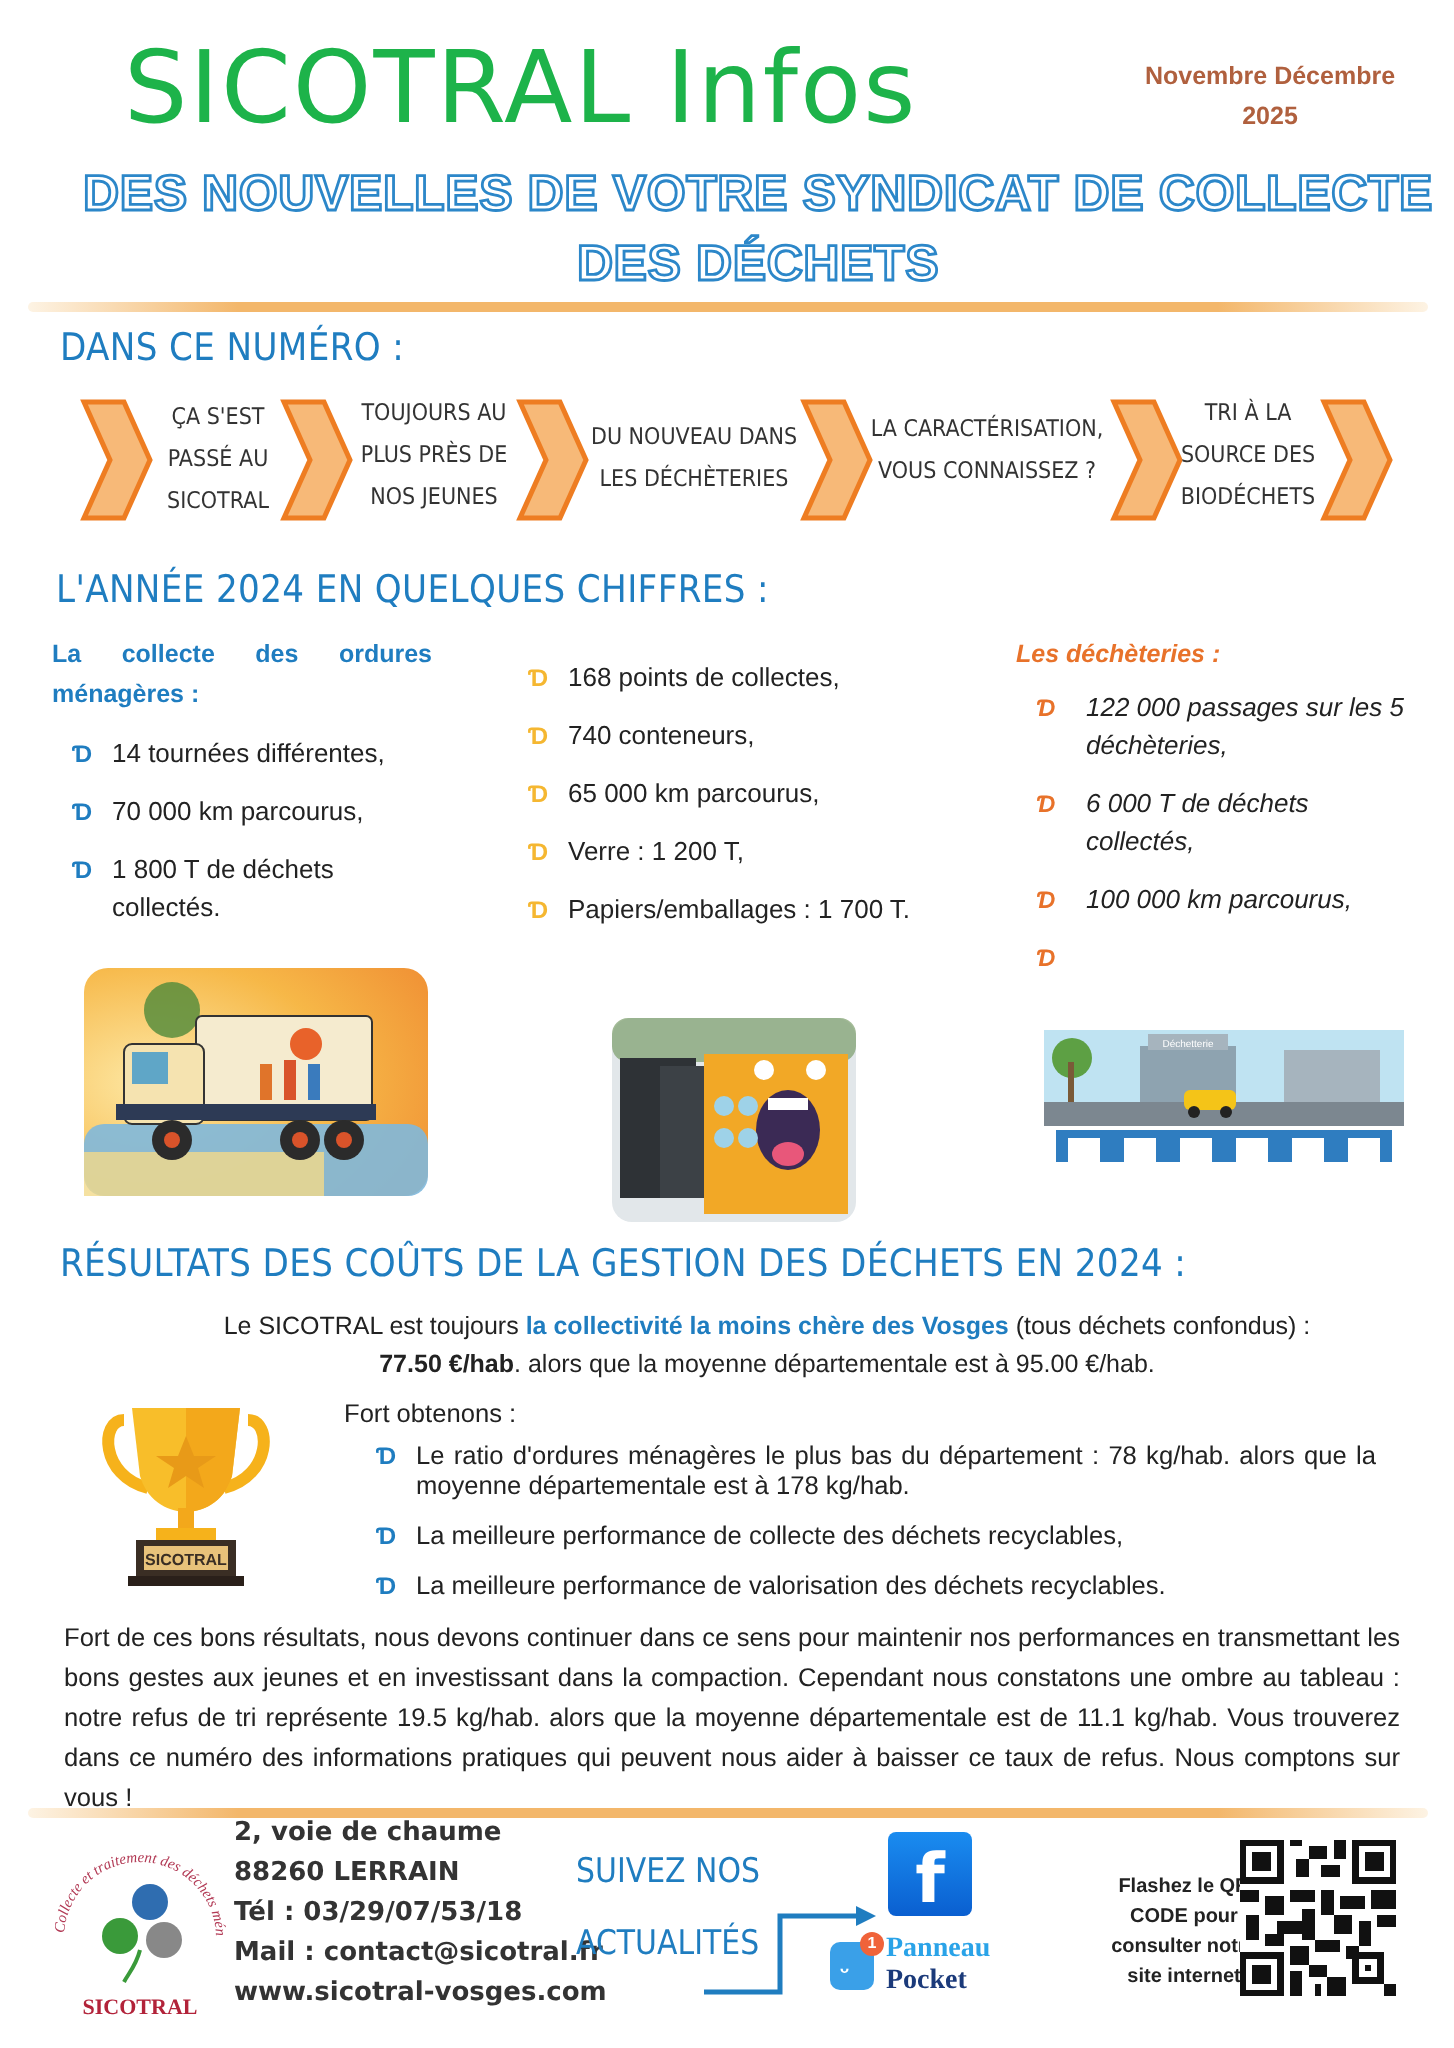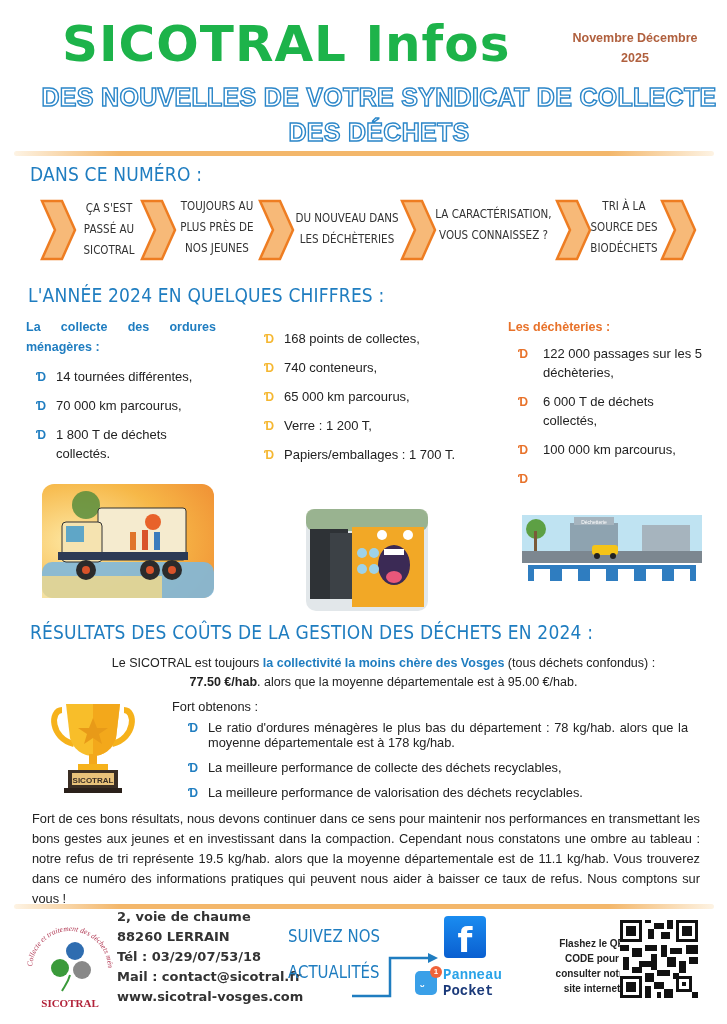--- a/index.html
+++ b/index.html
@@ -2,21 +2,21 @@
 <html><head>
 <meta charset="utf-8">
 <style>
   * { box-sizing: border-box; margin: 0; padding: 0; }
   html, body { width: 727px; height: 1024px; background: #ffffff; overflow: hidden; }
   body { font-family: "Liberation Sans", sans-serif; color: #222; position: relative; }
 
   .abs { position: absolute; }
 
   
-  .title { left: 62px; top: 14px; font-family: "DejaVu Sans", sans-serif; font-weight: bold; font-size: 50px; color: #1db34a; letter-spacing: 1px; line-height: 60px; }
+  .title { left: 62px; top: 14px; font-family: "DejaVu Sans", sans-serif; font-weight: normal; font-size: 50px; color: #1db34a; letter-spacing: 1px; line-height: 60px; }
   .date { left: 560px; top: 28px; width: 150px; text-align: center; color: #b0603e; font-size: 12.5px; font-weight: bold; line-height: 20px; }
   .subtitle { left: 0; width: 727px; text-align: center; font-family: "Liberation Sans", sans-serif; font-weight: bold; font-size: 25px; color: #ffffff; -webkit-text-stroke: 1.4px #2c87c9; letter-spacing: 0.3px; line-height: 33px; padding-left: 31px; }
   .subtitle.l1 { top: 81px; }
   .subtitle.l2 { top: 116px; }
   .rule { left: 14px; width: 700px; height: 5px; border-radius: 3px; background: linear-gradient(90deg, rgba(246,196,120,0.2), #f3b76b 15%, #f3b76b 85%, rgba(246,196,120,0.2)); }
 
   .section-title { font-family: "DejaVu Sans", sans-serif; color: #1f7dc0; font-size: 19px; letter-spacing: 0.2px; text-transform: uppercase; font-weight: normal; transform: scaleX(0.9); transform-origin: left; }
 
   
   .chev { width: 37px; height: 62px; }
@@ -115,21 +115,21 @@
 <div class="abs" style="left:254px; top:317px; width:228px;">
   <ul class="list" style="margin-top:12px;">
     <li><span class="bullet yellow">Ɗ</span><span>168 points de collectes,</span></li>
     <li><span class="bullet yellow">Ɗ</span><span>740 conteneurs,</span></li>
     <li><span class="bullet yellow">Ɗ</span><span>65 000 km parcourus,</span></li>
     <li><span class="bullet yellow">Ɗ</span><span>Verre : 1 200 T,</span></li>
     <li><span class="bullet yellow">Ɗ</span><span>Papiers/emballages : 1 700 T.</span></li>
   </ul>
 </div>
 
-<div class="abs" style="left:508px; top:317px; width:200px;">
+<div class="abs" style="left:508px; top:317px; width:200px;font-style:italic;">
   <div class="col-head orange">Les déchèteries :</div>
   <ul class="list" style="margin-top:7px;">
     <li style="padding-left:35px;"><span class="bullet orange">Ɗ</span><span>122 000 passages sur les 5  déchèteries,</span></li>
     <li style="padding-left:35px; padding-right:30px;"><span class="bullet orange">Ɗ</span><span>6 000 T de déchets collectés,</span></li>
     <li style="padding-left:35px;"><span class="bullet orange">Ɗ</span><span>100 000 km parcourus,</span></li>
     <li style="padding-left:35px; text-align:justify;"><span class="bullet orange">Ɗ</span></li>
   </ul>
 </div>
 
 <div class="abs" style="left:38px; top:480px; width:180px; height:122px;">
@@ -273,21 +273,21 @@
   <polygon points="88,8 78,3 78,13" fill="#1f7dc0"></polygon>
 </svg>
 
 <div class="abs" style="left:444px; top:916px; width:42px; height:42px; border-radius:4px; background:linear-gradient(#1a8cf0,#0a5fd0); color:#fff; font-family:'DejaVu Sans',sans-serif; font-weight:bold; font-size:34px; text-align:center; line-height:48px; overflow:hidden;">f</div>
 
 <div class="abs" style="left:415px; top:965px; width:110px; height:40px;">
   <div class="abs" style="left:0; top:6px; width:22px; height:24px; border-radius:5px; background:#3aa0e8;">
     <div style="position:absolute; left:5px; top:9px; font-size:11px; color:#fff; font-weight:bold;">ᵕ</div>
   </div>
   <div class="abs" style="left:15px; top:1px; width:12px; height:12px; border-radius:6px; background:#f0633a; color:#fff; font-size:8px; font-weight:bold; text-align:center; line-height:12px;">1</div>
-  <div class="abs" style="left:28px; top:2px; font-family:Liberation Mono, monospace; font-weight:bold; font-size:14px; line-height:16px;">
+  <div class="abs" style="left:28px; top:2px; font-family:Liberation Serif, serif; font-weight:bold; font-size:14px; line-height:16px;">
     <div style="color:#2aa3e8;">Panneau</div>
     <div style="color:#1b3a7a;">Pocket</div>
   </div>
 </div>
 
 <div class="abs qr-text" style="left:550px; top:936px; width:84px;">
   <div>Flashez le QR</div>
   <div>CODE pour</div>
   <div>consulter notre</div>
   <div>site internet</div>

